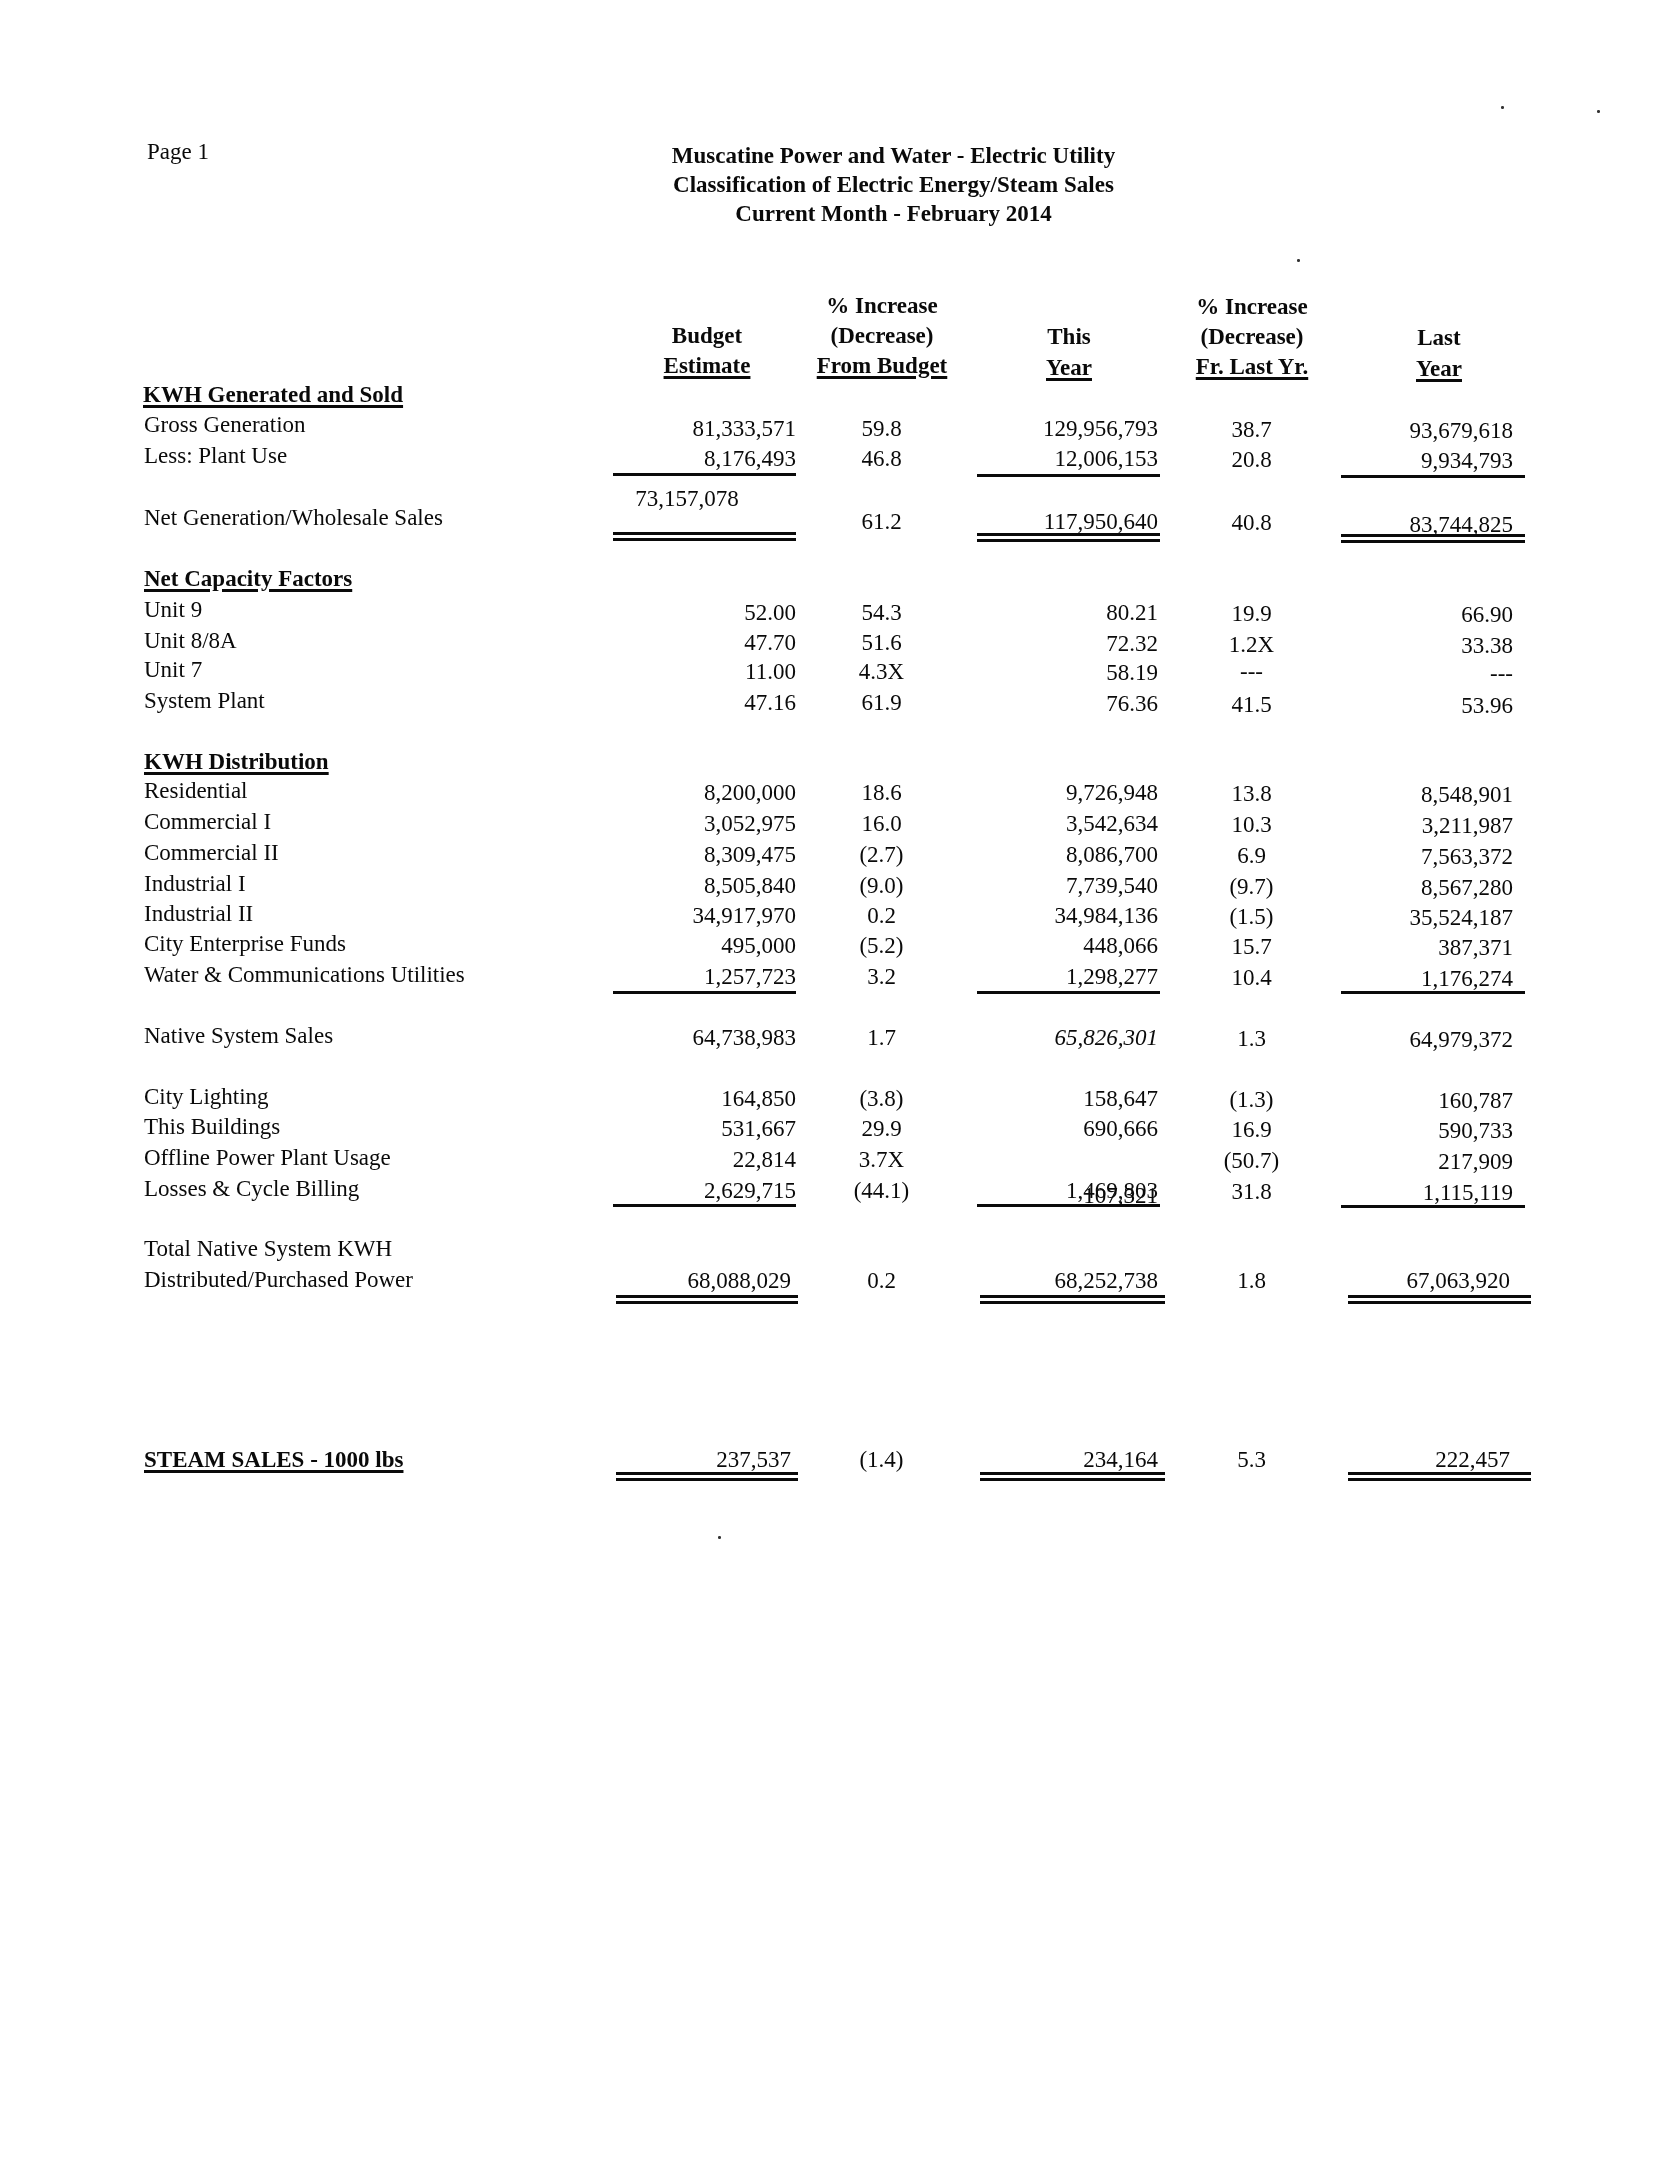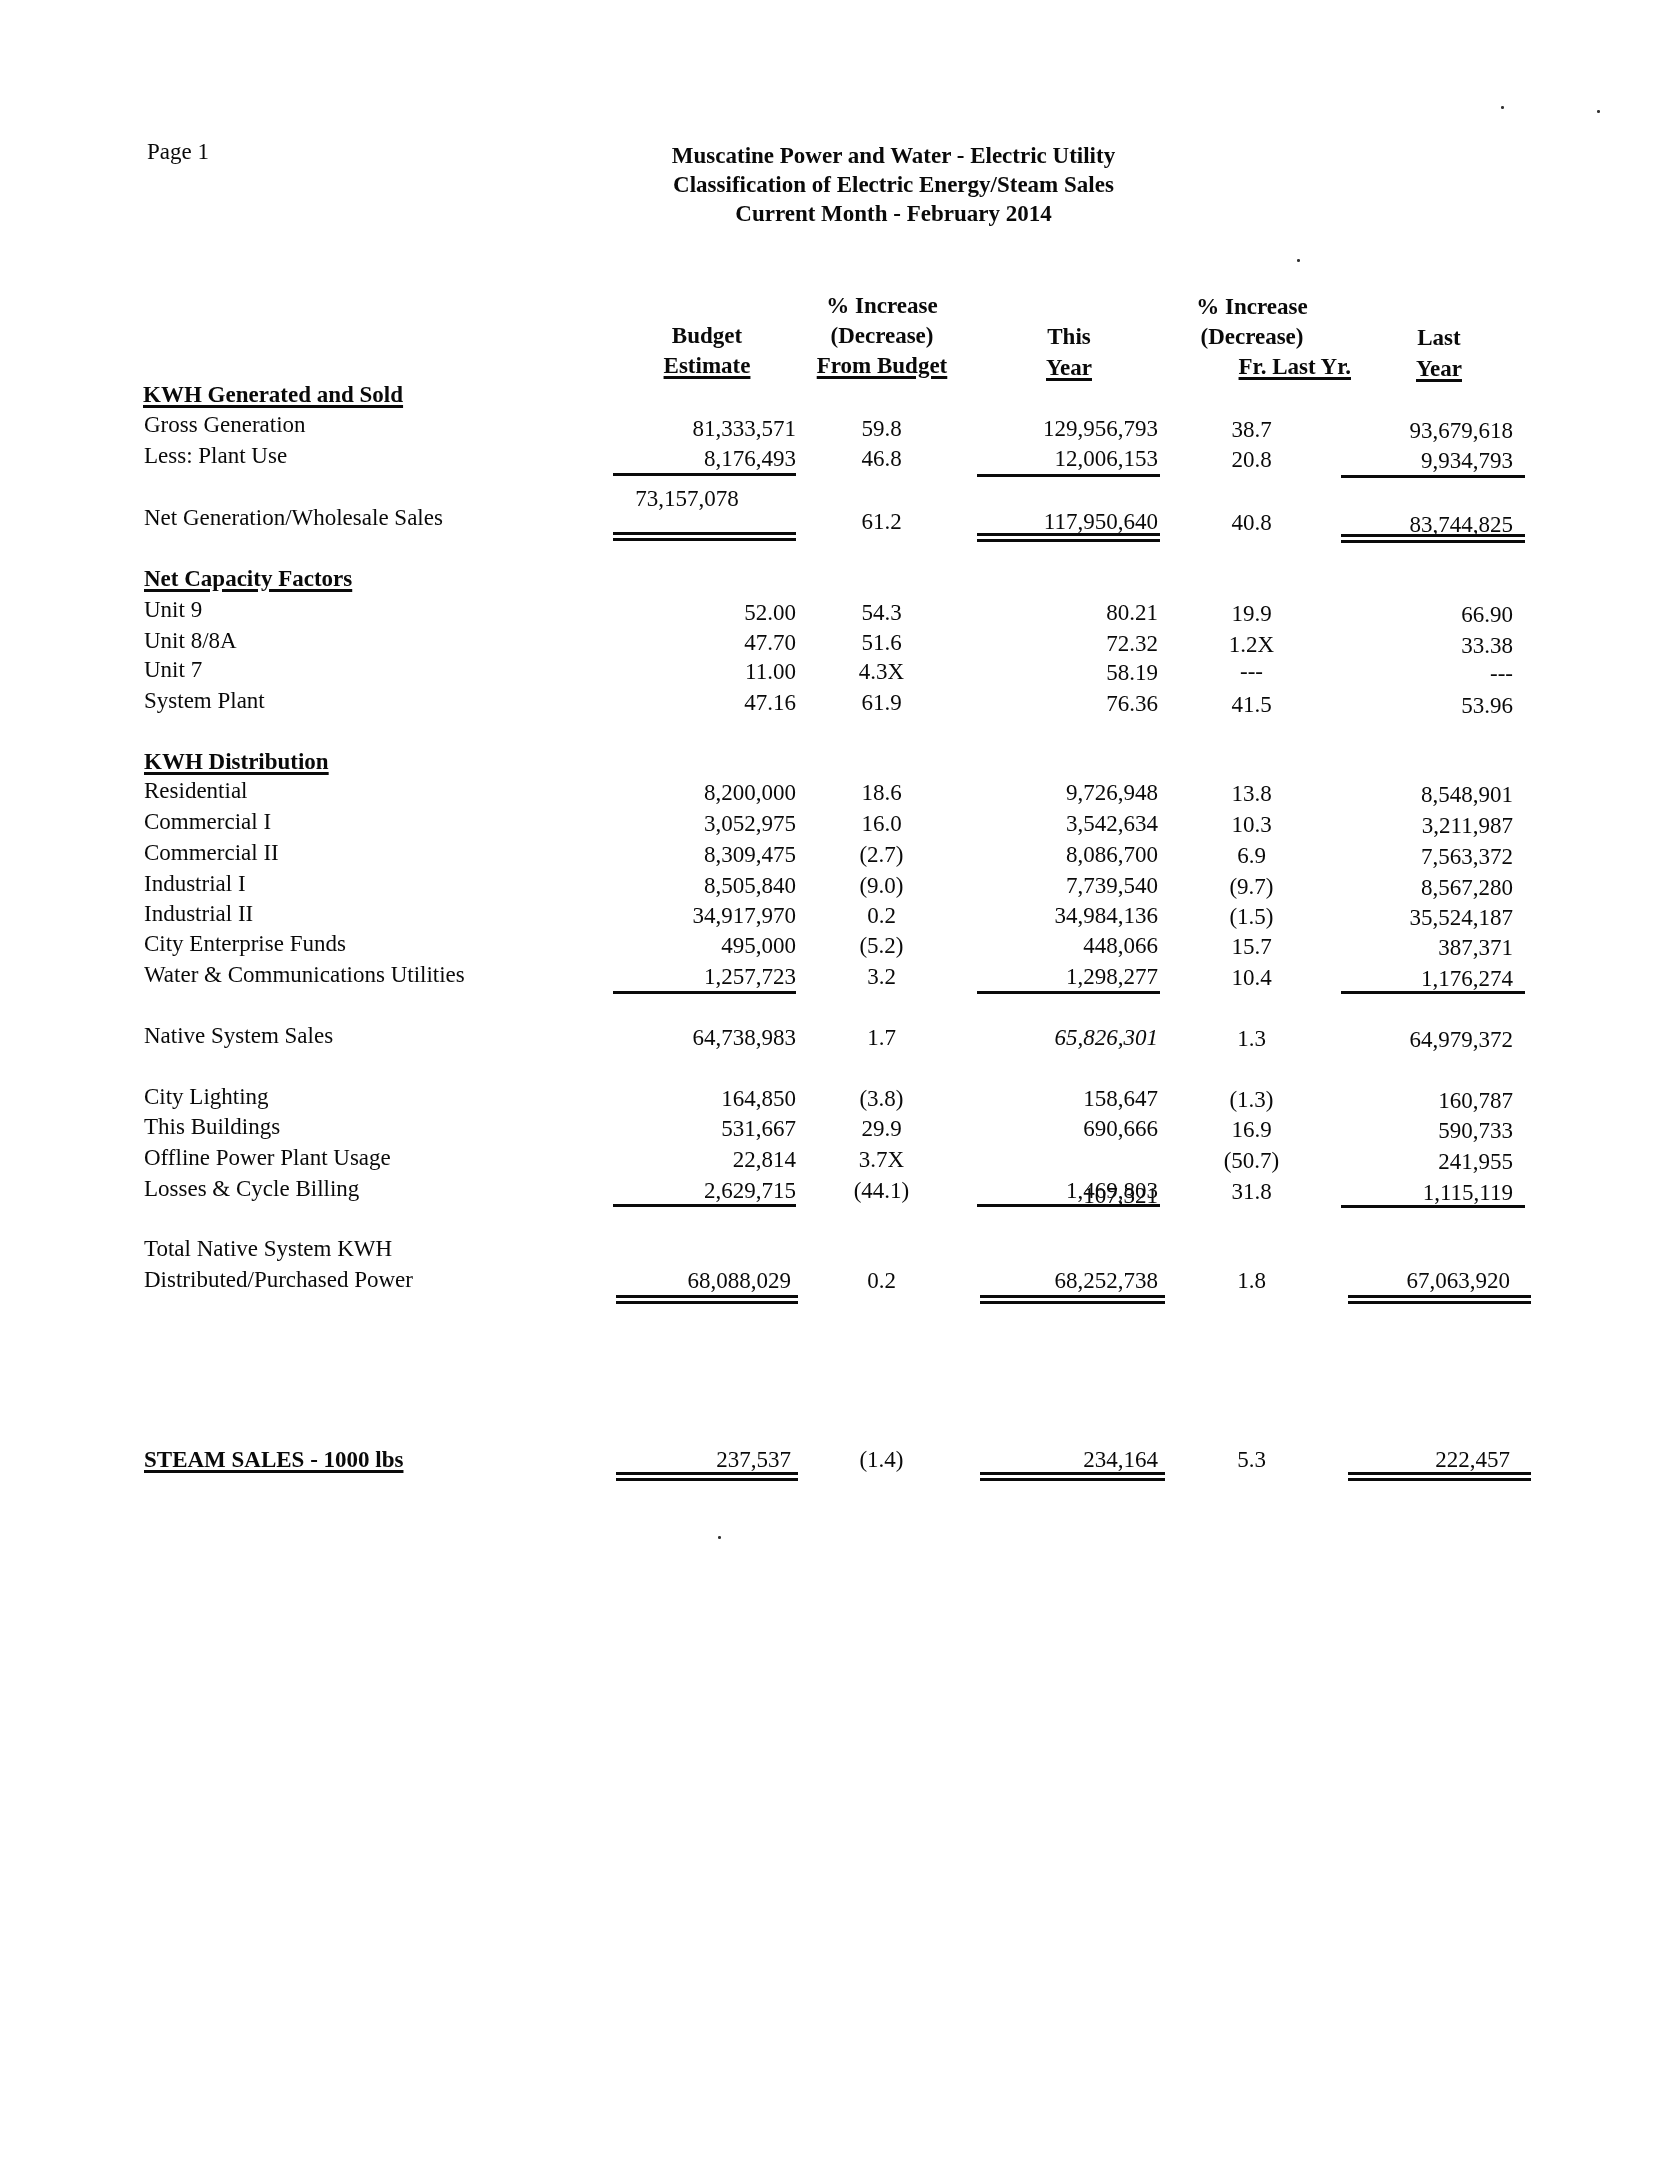--- a/index.html
+++ b/index.html
@@ -30,21 +30,21 @@
 
   <div class="abs hdr txt" style="left:783px;top:291px;">% Increase</div>
   <div class="abs hdr txt" style="left:783px;top:321px;">(Decrease)</div>
   <div class="abs hdr txt ul" style="left:783px;top:351px;">From Budget</div>
 
   <div class="abs hdr txt" style="left:970px;top:322px;">This</div>
   <div class="abs hdr txt ul" style="left:970px;top:353px;">Year</div>
 
   <div class="abs hdr txt" style="left:1153px;top:292px;">% Increase</div>
   <div class="abs hdr txt" style="left:1153px;top:322px;">(Decrease)</div>
-  <div class="abs hdr txt ul" style="left:1153px;top:352px;text-align:right;">Fr. Last Yr.</div>
+  <div class="abs hdr txt ul" style="left:1153px;top:352px;">Fr. Last Yr.</div>
 
   <div class="abs hdr txt" style="left:1340px;top:323px;">Last</div>
   <div class="abs hdr txt ul" style="left:1340px;top:354px;">Year</div>
 </div>
 
 <div>
   <div class="abs txt bold ul" style="left:143px;top:380px;">KWH Generated and Sold</div>
 
   <div>
     <div class="abs txt" style="left:144px;top:410px;">Gross Generation</div>
@@ -208,21 +208,21 @@
     <div class="abs txt num" style="left:950px;top:1114px;">690,666</div>
     <div class="abs txt pct" style="left:1197px;top:1115px;">16.9</div>
     <div class="abs txt num" style="left:1305px;top:1116px;">590,733</div>
   </div>
   <div>
     <div class="abs txt" style="left:144px;top:1143px;">Offline Power Plant Usage</div>
     <div class="abs txt num" style="left:588px;top:1145px;">22,814</div>
     <div class="abs txt pct" style="left:827px;top:1145px;">3.7X</div>
     <div class="abs txt num" style="left:950px;top:1145px;margin-top:36px;">107,321</div>
     <div class="abs txt pct" style="left:1197px;top:1146px;">(50.7)</div>
-    <div class="abs txt num" style="left:1305px;top:1147px;">241,955</div>
+    <div class="abs txt num" style="left:1305px;top:1147px;">217,909</div>
   </div>
   <div>
     <div class="abs txt" style="left:144px;top:1174px;">Losses &amp; Cycle Billing</div>
     <div class="abs txt num" style="left:588px;top:1176px;">2,629,715</div>
     <div class="abs txt pct" style="left:827px;top:1176px;">(44.1)</div>
     <div class="abs txt num" style="left:950px;top:1176px;">1,469,803</div>
     <div class="abs txt pct" style="left:1197px;top:1177px;">31.8</div>
     <div class="abs txt num" style="left:1305px;top:1178px;">1,115,119</div>
   </div>
   <div class="rule" style="left:613px;top:1204px;width:183px;"></div>

